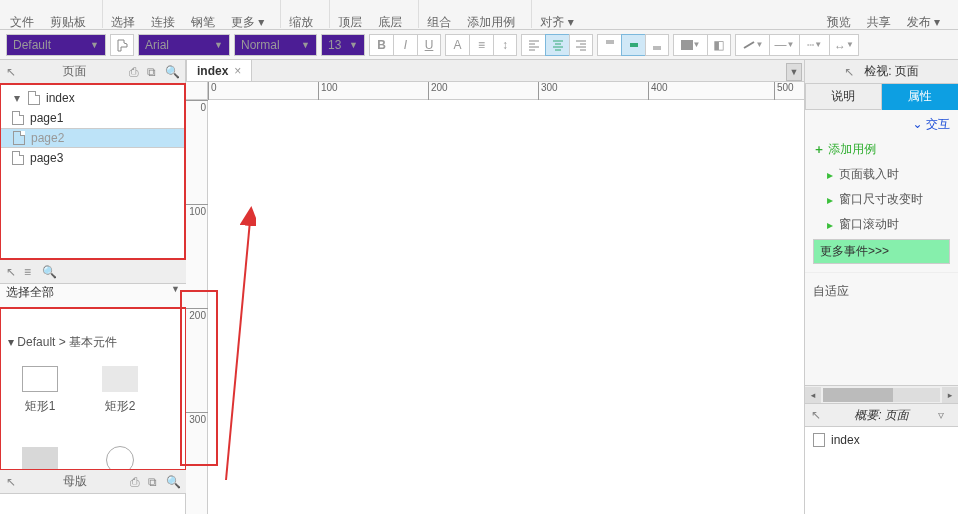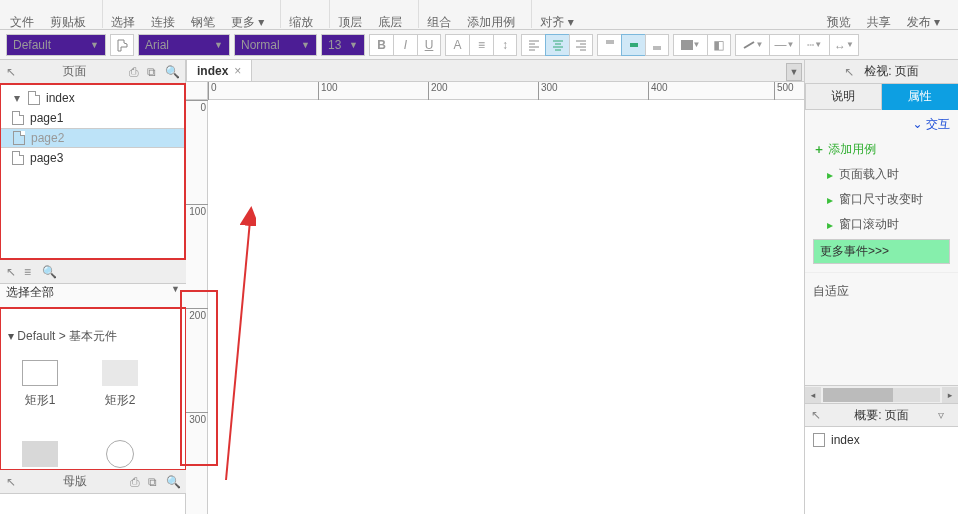--- a/index.html
+++ b/index.html
@@ -34,21 +34,21 @@
   .tree-row { display: flex; align-items: center; height: 20px; padding-left: 12px; gap: 6px; }
   .tree-row.child { }
   .tree-row.sel { background: #bde3f8; }
   .tree-row .tog { width: 10px; text-align: center; color: #666; }
   .tree-row .pg { width: 12px; height: 14px; border: 1px solid #999; position: relative; }
   .tree-row .pg::after { content:""; position:absolute; right:-1px; top:-1px; width:4px; height:4px; background:#fff; border-left:1px solid #999; border-bottom:1px solid #999; }
   
   .lib-panel { position: absolute; left: 0; top: 200px; width: 186px; bottom: 44px; display: flex; flex-direction: column; }
   .lib-filter { height: 24px; border-bottom: 1px solid #ccc; display: flex; align-items: flex-start; padding: 0 6px; background: #fafafa; }
   .lib-filter .arrow { margin-left: auto; font-size: 9px; color: #666; }
-  .lib-body { flex: 1; overflow: auto; outline: 2px solid #d33; outline-offset: -1px; padding: 16px 0 0 0; }
+  .lib-body { flex: 1; overflow: auto; outline: 2px solid #d33; outline-offset: -1px; padding: 22px 0 0 0; }
   .lib-group-head { padding: 4px 8px; color: #555; }
   .lib-items { display: flex; flex-wrap: wrap; }
   .lib-item { width: 80px; height: 70px; display: flex; flex-direction: column; align-items: center; justify-content: center; gap: 6px; font-size: 11px; color: #555; }
   .shape-box { width: 36px; height: 26px; }
   
   .masters-panel { position: absolute; left: 0; bottom: 20px; width: 186px; height: 24px; }
   
   
   .canvas-col { position: absolute; left: 186px; top: 60px; right: 154px; bottom: 0; background: #fff; }
   .tabstrip { height: 22px; background: #eee; border-bottom: 1px solid #ccc; display: flex; align-items: flex-end; }
@@ -79,21 +79,21 @@
   .add-case { color: #2fae2f; }
   .evt { display: flex; align-items: center; gap: 6px; padding-left: 14px; color: #555; }
   .evt .ei { color: #3bbf3b; }
   .more-evt { margin: 0 8px; border: 1px solid #ccc; background: #86efac; padding: 3px 6px; }
   .adapt { padding: 10px 8px; color: #555; border-top: 1px solid #eee; margin-top: 8px; }
   .h-scroll { height: 18px; background: #eee; border-top: 1px solid #ccc; display: flex; align-items: center; }
   .h-scroll .track { flex: 1; height: 14px; background: #ddd; margin: 0 2px; position: relative; }
   .h-scroll .thumb { position: absolute; left: 0; top: 0; height: 14px; width: 70px; background: #bbb; }
   .h-scroll .btn { width: 16px; height: 16px; background: #ddd; text-align: center; font-size: 9px; color: #666; line-height: 16px; }
   .outline-head { height: 24px; background: #eee; border-top: 1px solid #ccc; border-bottom: 1px solid #ccc; display: flex; align-items: center; padding: 0 6px; gap: 4px; }
-  .outline-head .title { flex: 1; text-align: center; }
+  .outline-head .title { flex: 1; text-align: center; font-style: italic; }
   .outline-body { flex: 1; background: #fff; padding: 6px 8px; }
   .outline-row { display: flex; align-items: center; gap: 6px; }
 </style>
 </head>
 <body>
 
 <div class="toolbar1">
   <div class="tb-group">
       <span>文件</span>
     </div>

